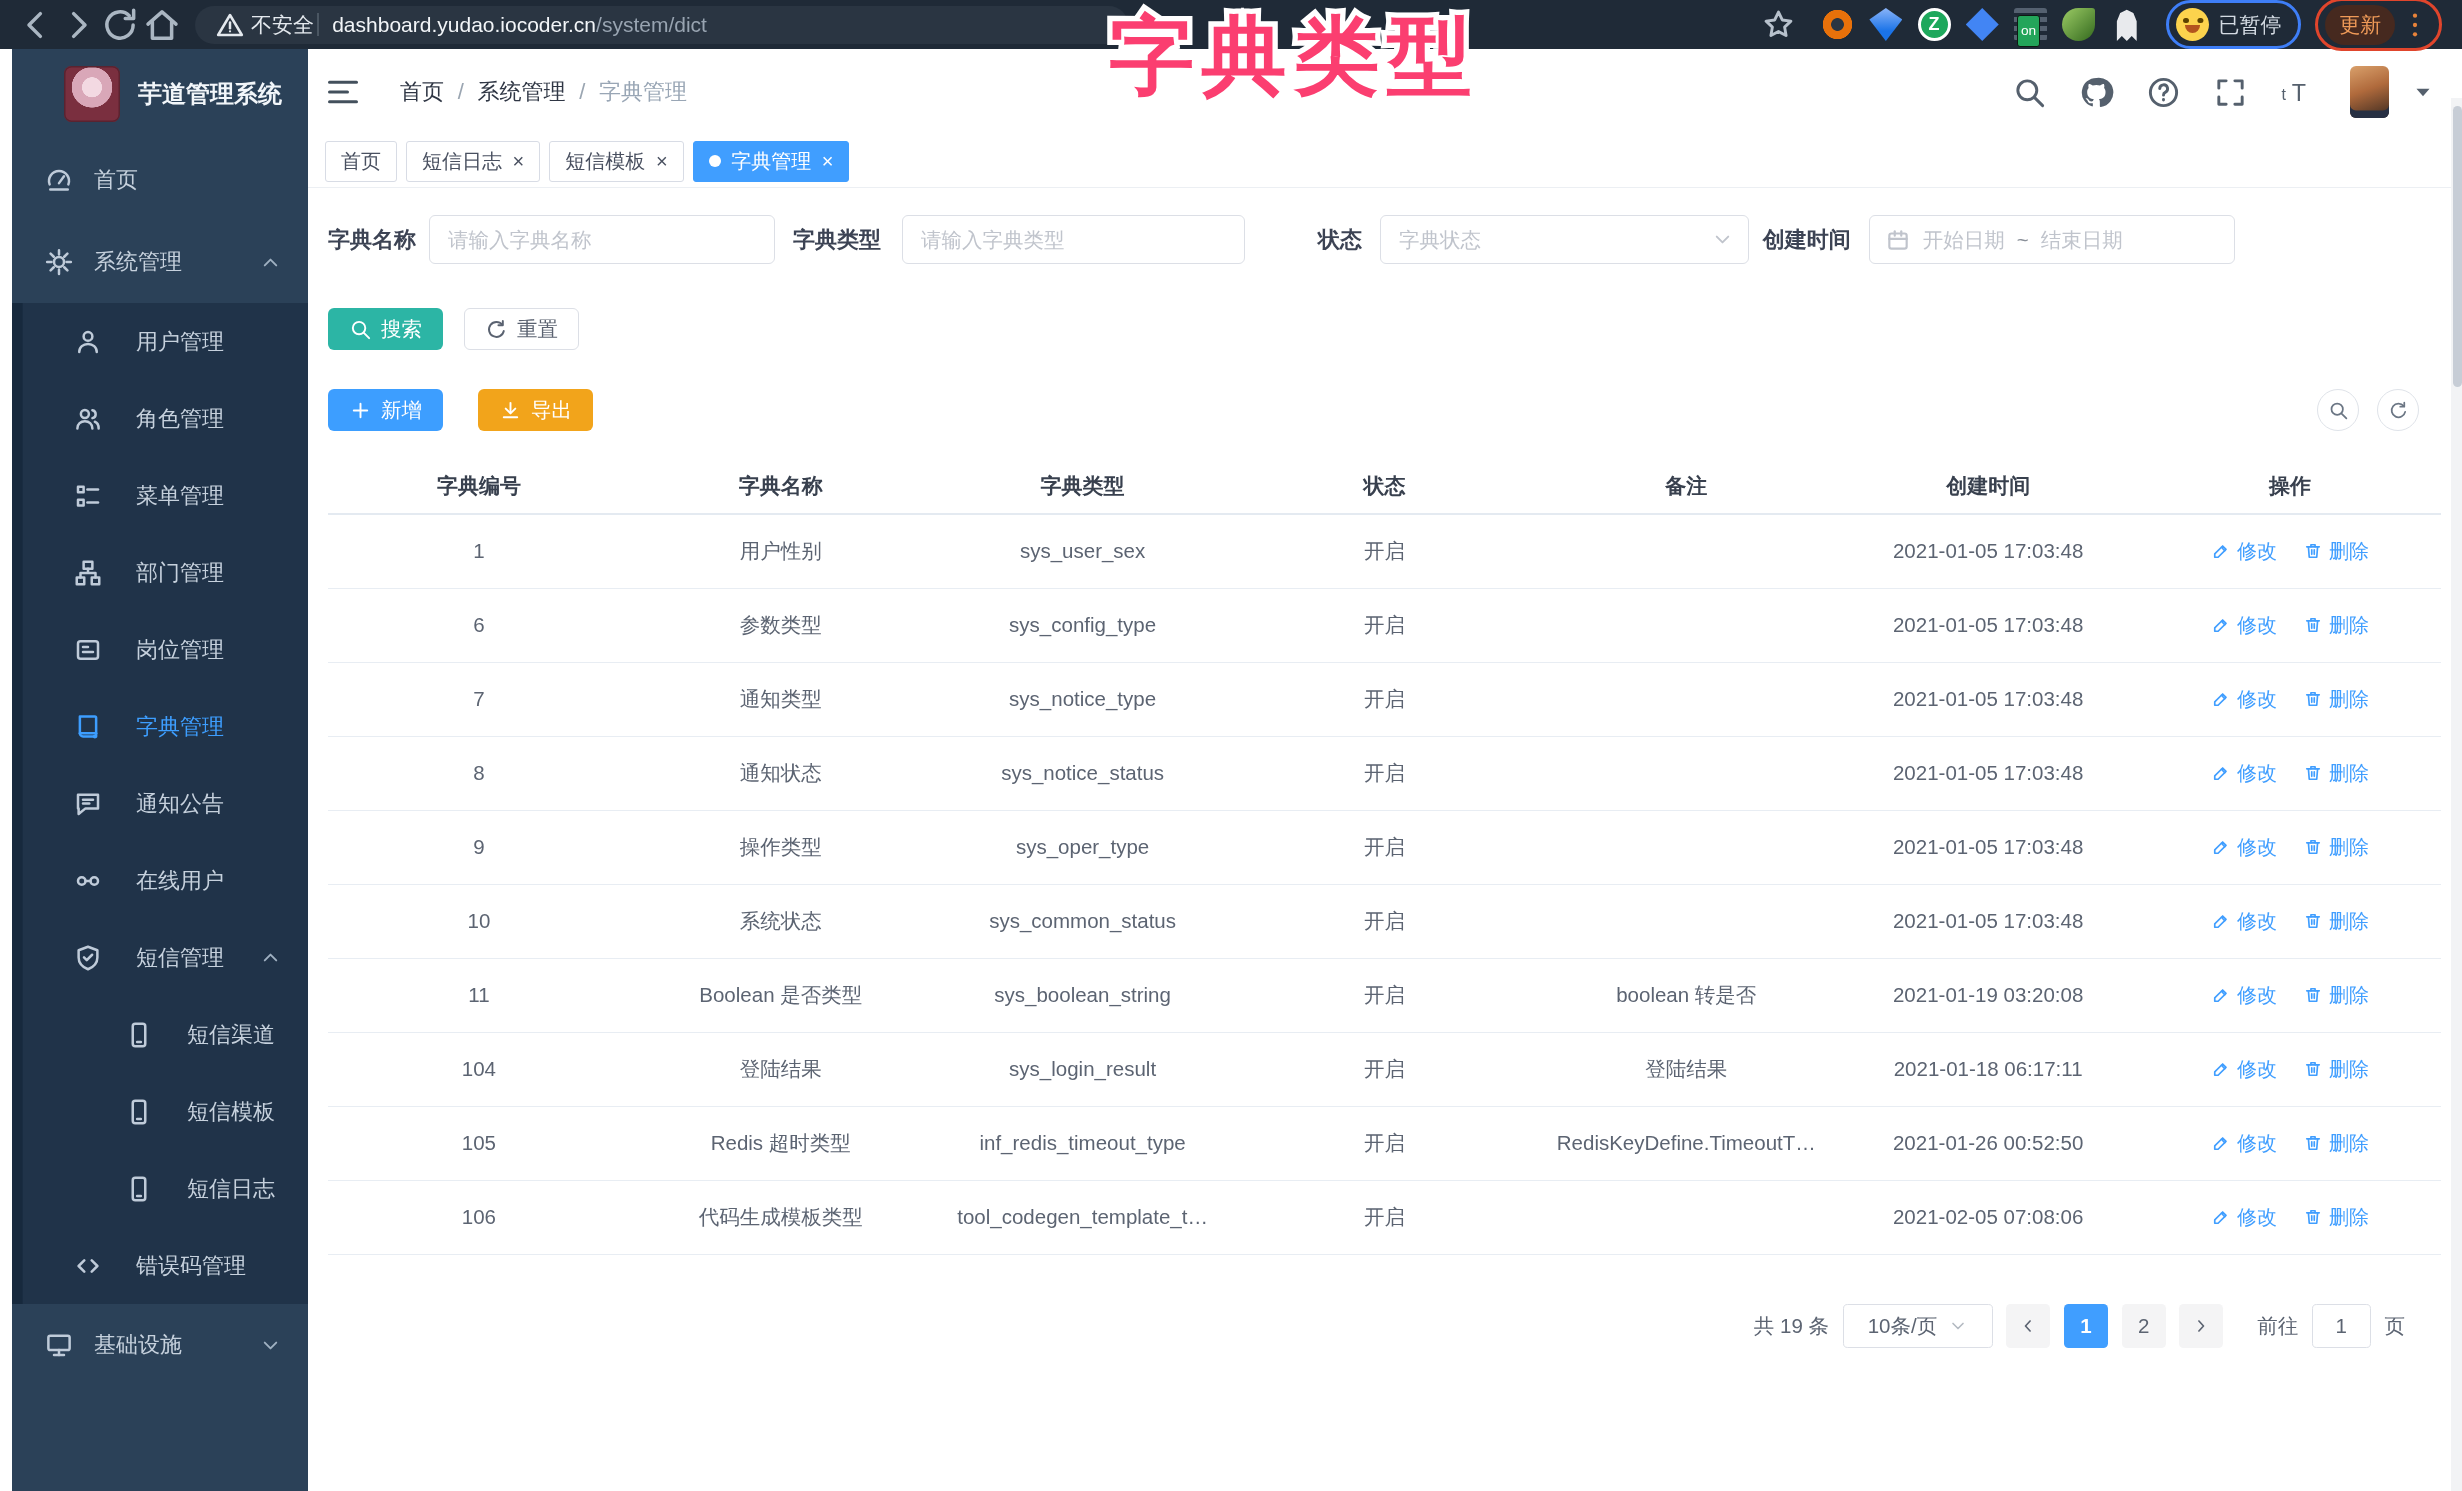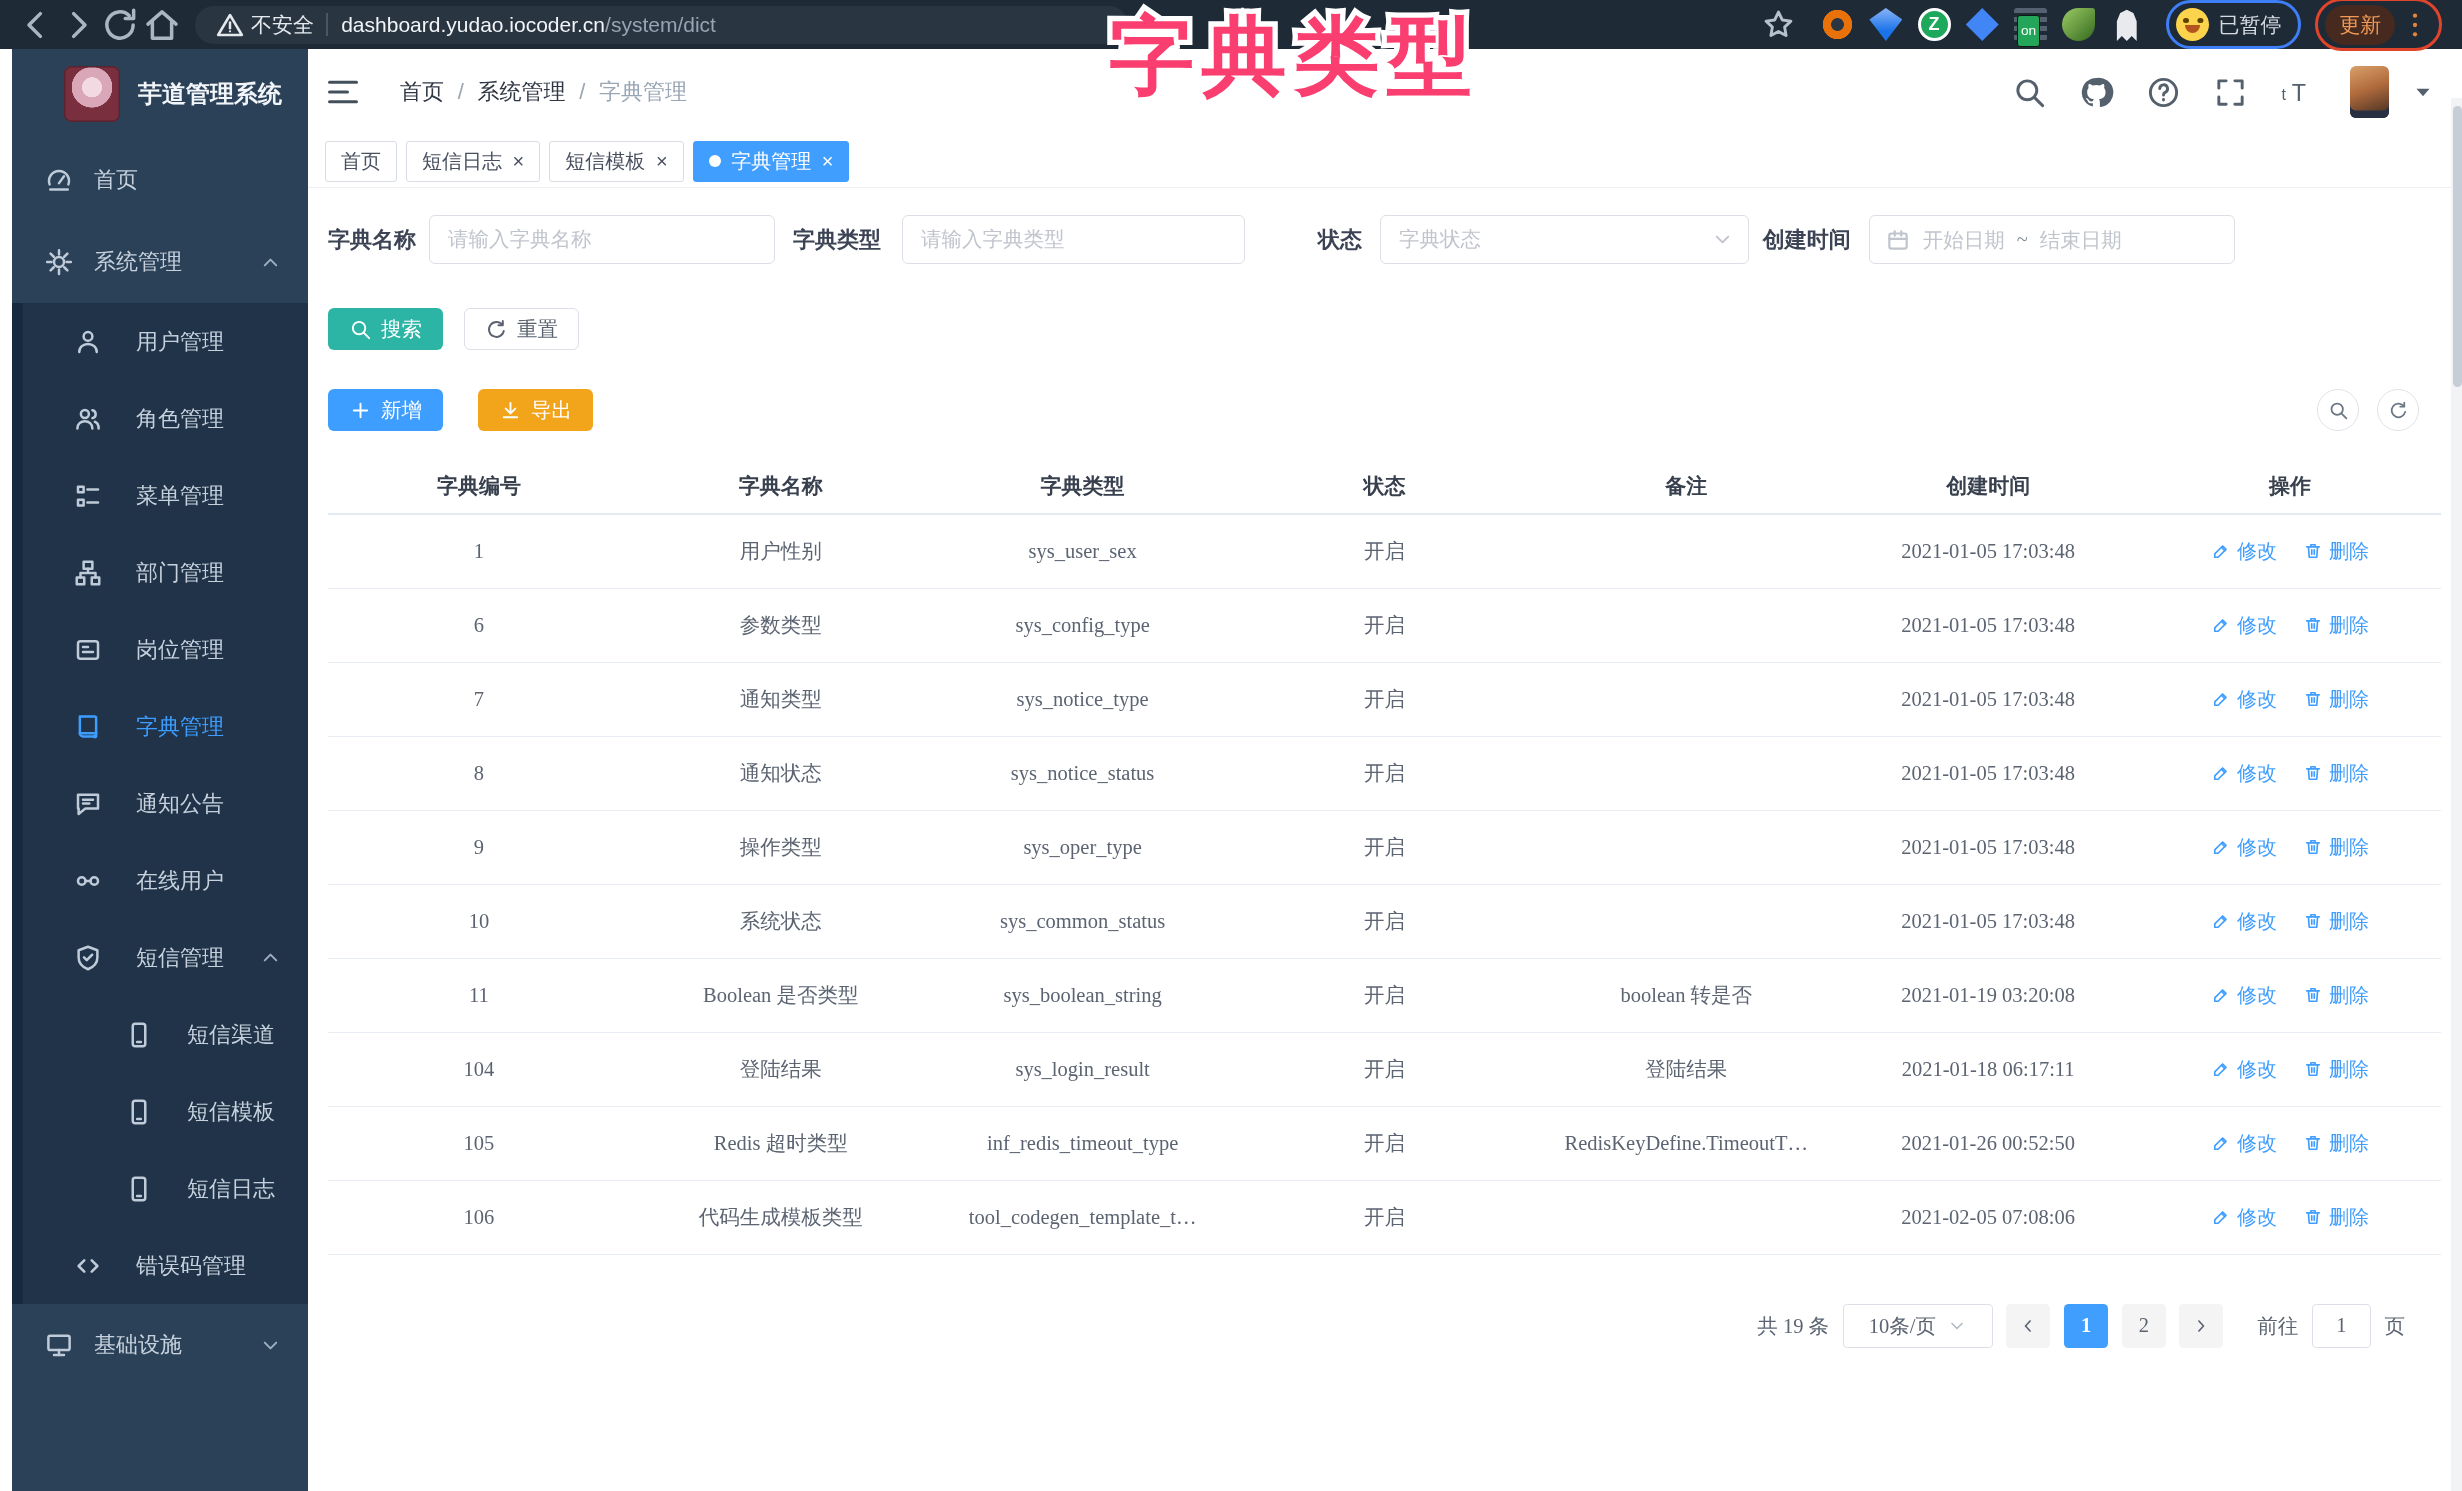--- a/index.html
+++ b/index.html
@@ -8,21 +8,21 @@
   .ic { display:inline-flex; align-items:center; justify-content:center; }
   .ic svg { display:block; }
 
   
   .browser-bar { position:absolute; top:0; left:0; width:2462px; height:49px; background:#1f2a37;
     display:flex; align-items:center; padding:0 20px 0 15px; color:#c7d0da; z-index:40; }
   .nav-ic { width:42px; height:42px; color:#aab6c2; }
   .url-pill { margin-left:12px; height:38px; width:933px; background:#2a3542; border-radius:19px;
     display:flex; align-items:center; padding:0 20px; }
   .url-pill .warn { color:#e4e9ee; width:30px; height:30px; }
-  .sec-label { font-size:21px; color:#e4e9ee; margin:0 12px 0 6px; }
+  .sec-label { font-size:21px; color:#e4e9ee; margin:0 3px 0 6px; }
   .pill-sep { width:1.5px; height:23px; background:#4a5662; margin-right:13.7px; }
   .url { font-size:21px; color:#f2f5f8; white-space:nowrap; }
   .url .path { color:#98a4b1;text-align:right; }
   .bspacer { flex:1; }
   .star-ic { width:35px; height:35px; color:#b7c1cc; margin-right:18px; }
   .ext { width:33px; height:33px; margin:0 7.6px; position:relative; border-radius:6px; }
   .ext-donut { background:radial-gradient(circle at 50% 50%, #2a3542 0 6px, #e8710a 6.8px 14.4px, transparent 15px); }
   .ext-gem { background:linear-gradient(180deg,#8ab4f8 0%,#1a73e8 70%); clip-path:polygon(50% 0,100% 35%,50% 100%,0 35%); }
   .ext-green { background:#1ea85c; border-radius:50%; border:3px solid #fff; color:#fff; font-size:18px; font-weight:bold; display:flex; align-items:center; justify-content:center; }
   .ext-diamond { background:#4285f4; clip-path:polygon(50% 0,100% 50%,50% 100%,0 50%); }
@@ -84,21 +84,21 @@
   .tabbar { height:53px; display:flex; align-items:center; gap:9px; padding-left:29px;
     border-bottom:1.5px solid #eceff3; background:#fff; }
   .tag { display:flex; align-items:center; height:41px; border:1.5px solid #d8dce5; border-radius:3px;
     padding:0 15px; font-size:20px; color:#495060; background:#fff; cursor:pointer; gap:10.6px; }
   .tag .dot { width:12px; height:12px; border-radius:50%; background:#fff; display:none; }
   .tag .x { font-size:20px; color:inherit; line-height:1; }
   .tag.active { background:#409eff; border-color:#409eff; color:#fff; }
   .tag.active .dot { display:block; }
 
   
-  .content { padding:27px 23px 0 32px; position:relative;font-family:Liberation Serif, serif; }
+  .content { padding:27px 23px 0 32px; position:relative; }
   .filter-row { display:flex; align-items:center; font-size:22px; color:#3c4354; }
   .f-label { font-weight:bold; white-space:nowrap; }
   .f-input { height:49px; border:1.5px solid #dcdfe6; border-radius:6px; font-size:20.5px; color:#3c4354;
     padding:0 18px; outline:none; background:#fff; font-family:inherit; }
   .f-input::placeholder { color:#c0c4cc; }
   .sel { position:relative; display:flex; align-items:center; }
   .sel .chevd { position:absolute; right:15px; color:#c0c4cc; width:23px; height:23px; pointer-events:none; }
   .daterange { height:49px; width:366px; border:1.5px solid #dcdfe6; border-radius:6px; display:flex;
     align-items:center; padding:0 15px; color:#c0c4cc; font-size:20.5px; gap:12px; }
   .daterange .cal { width:26px; height:26px; color:#c0c4cc; }

